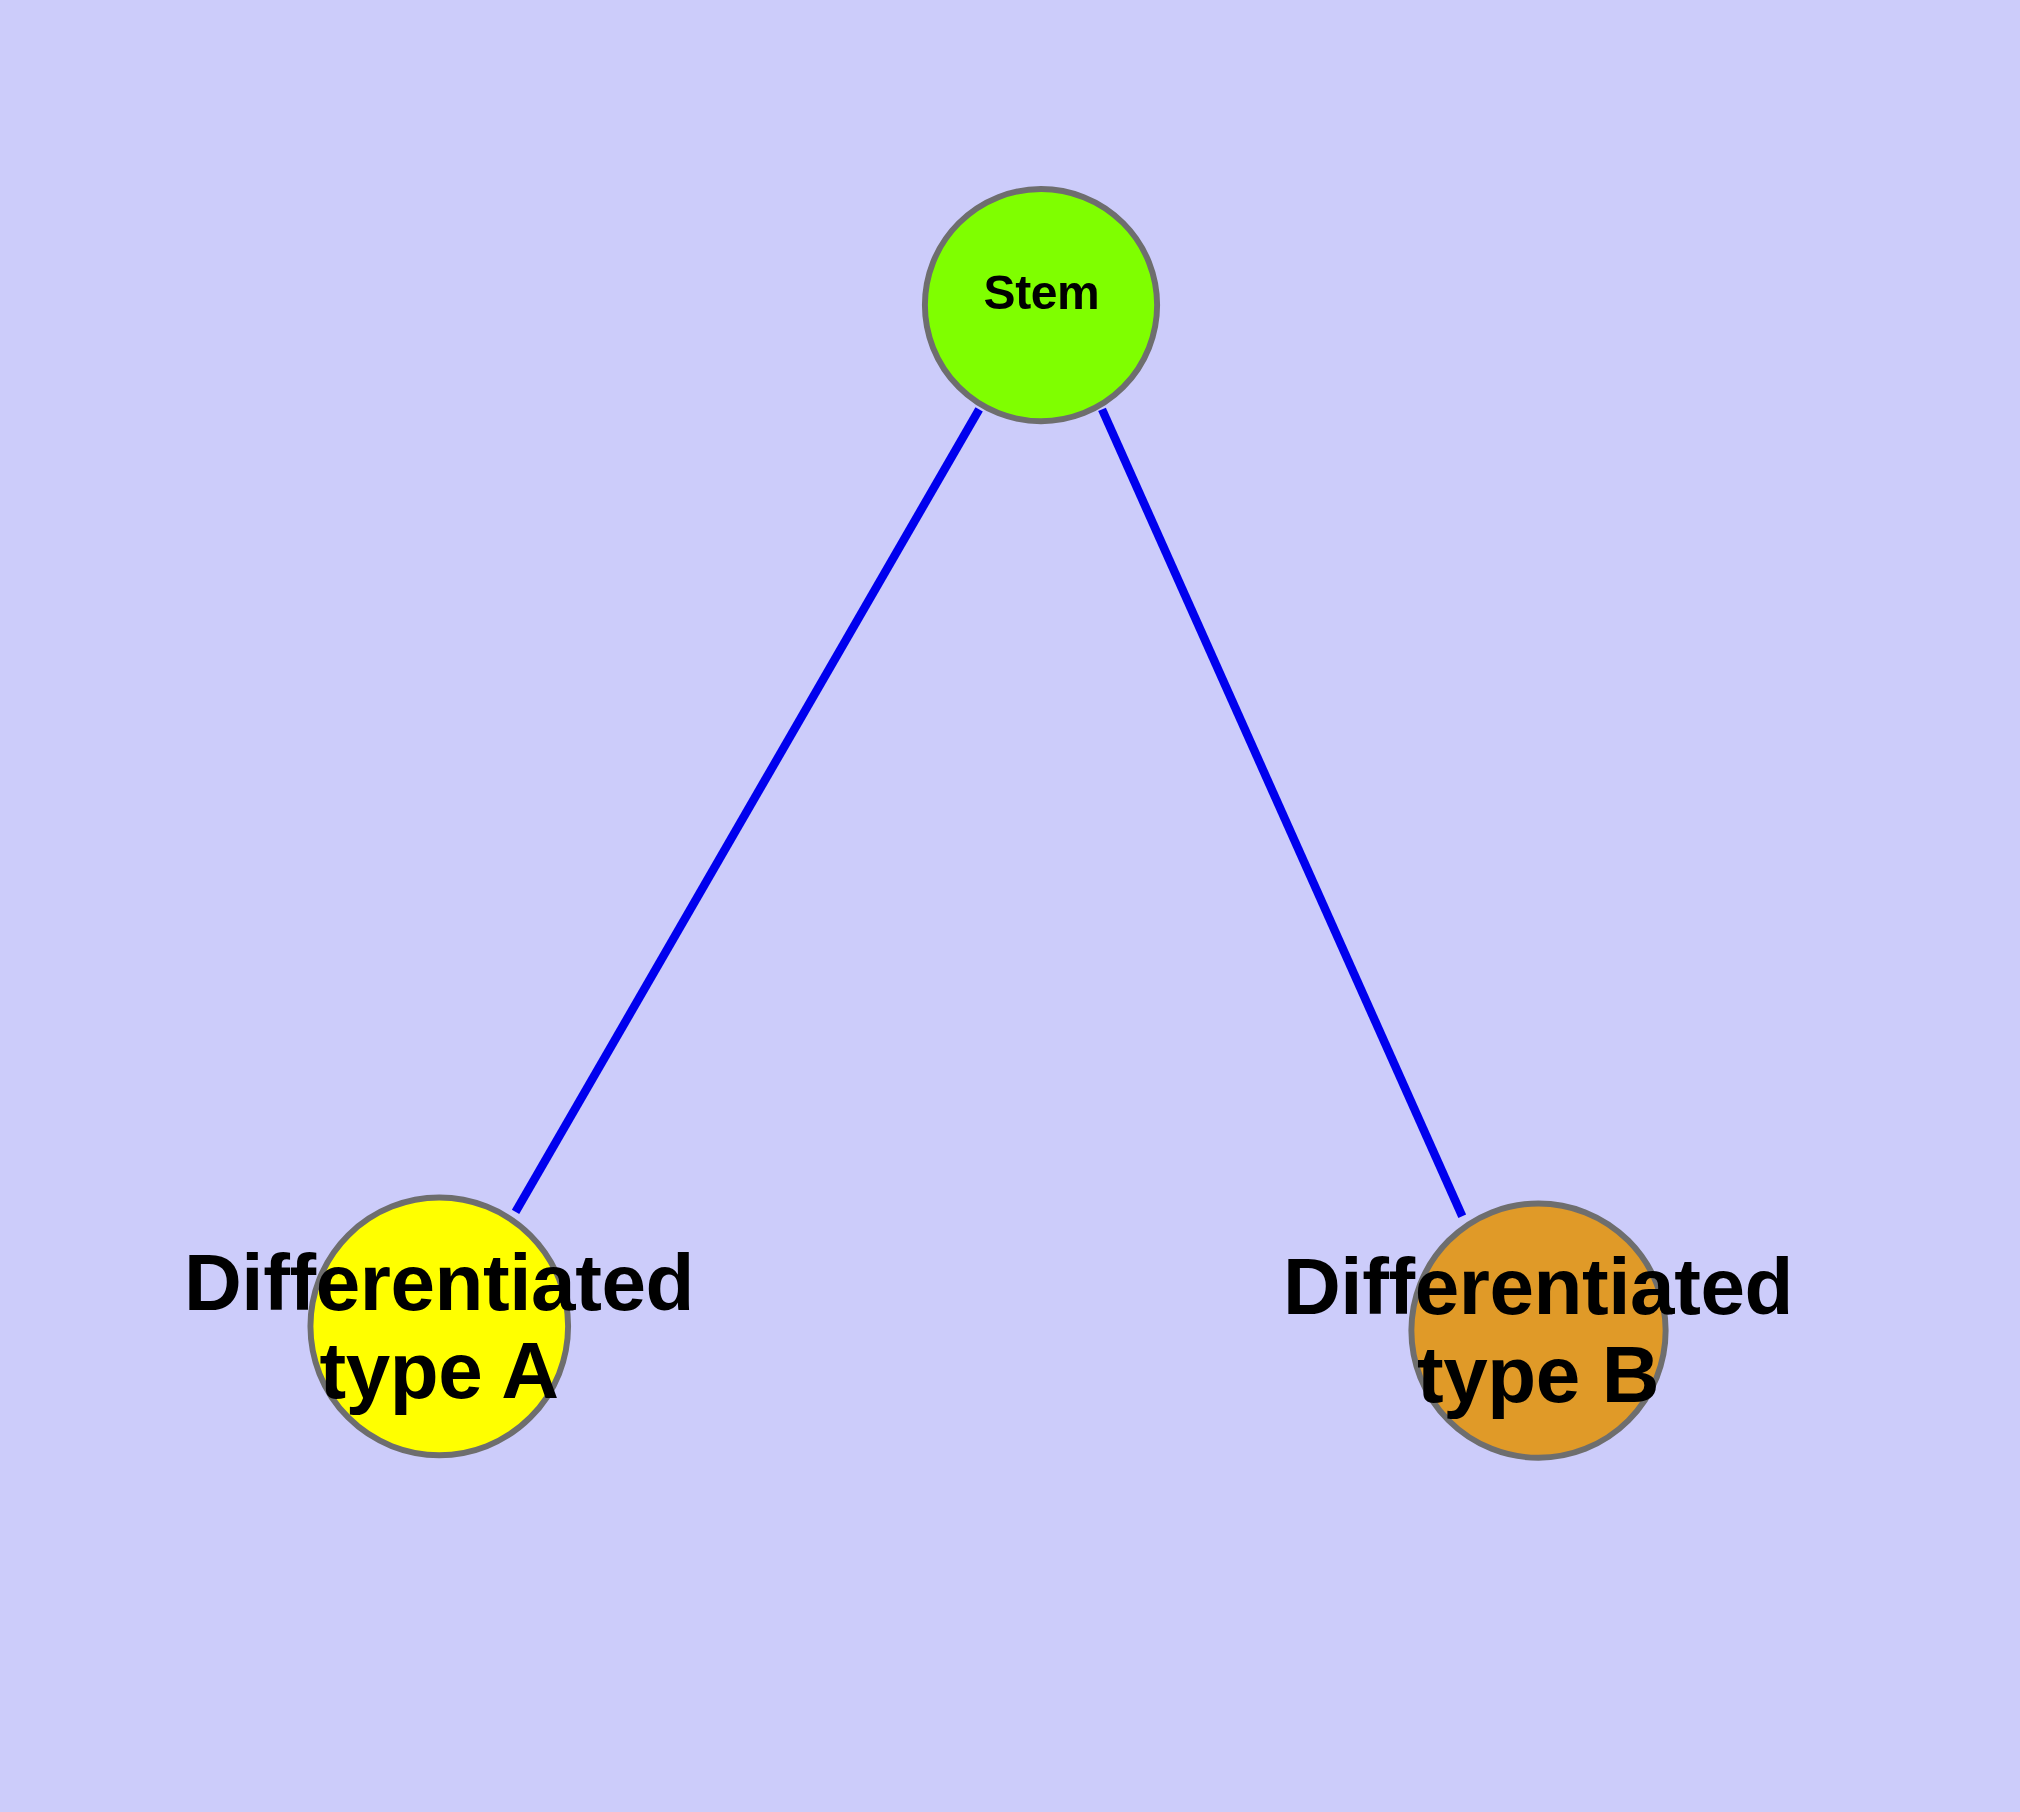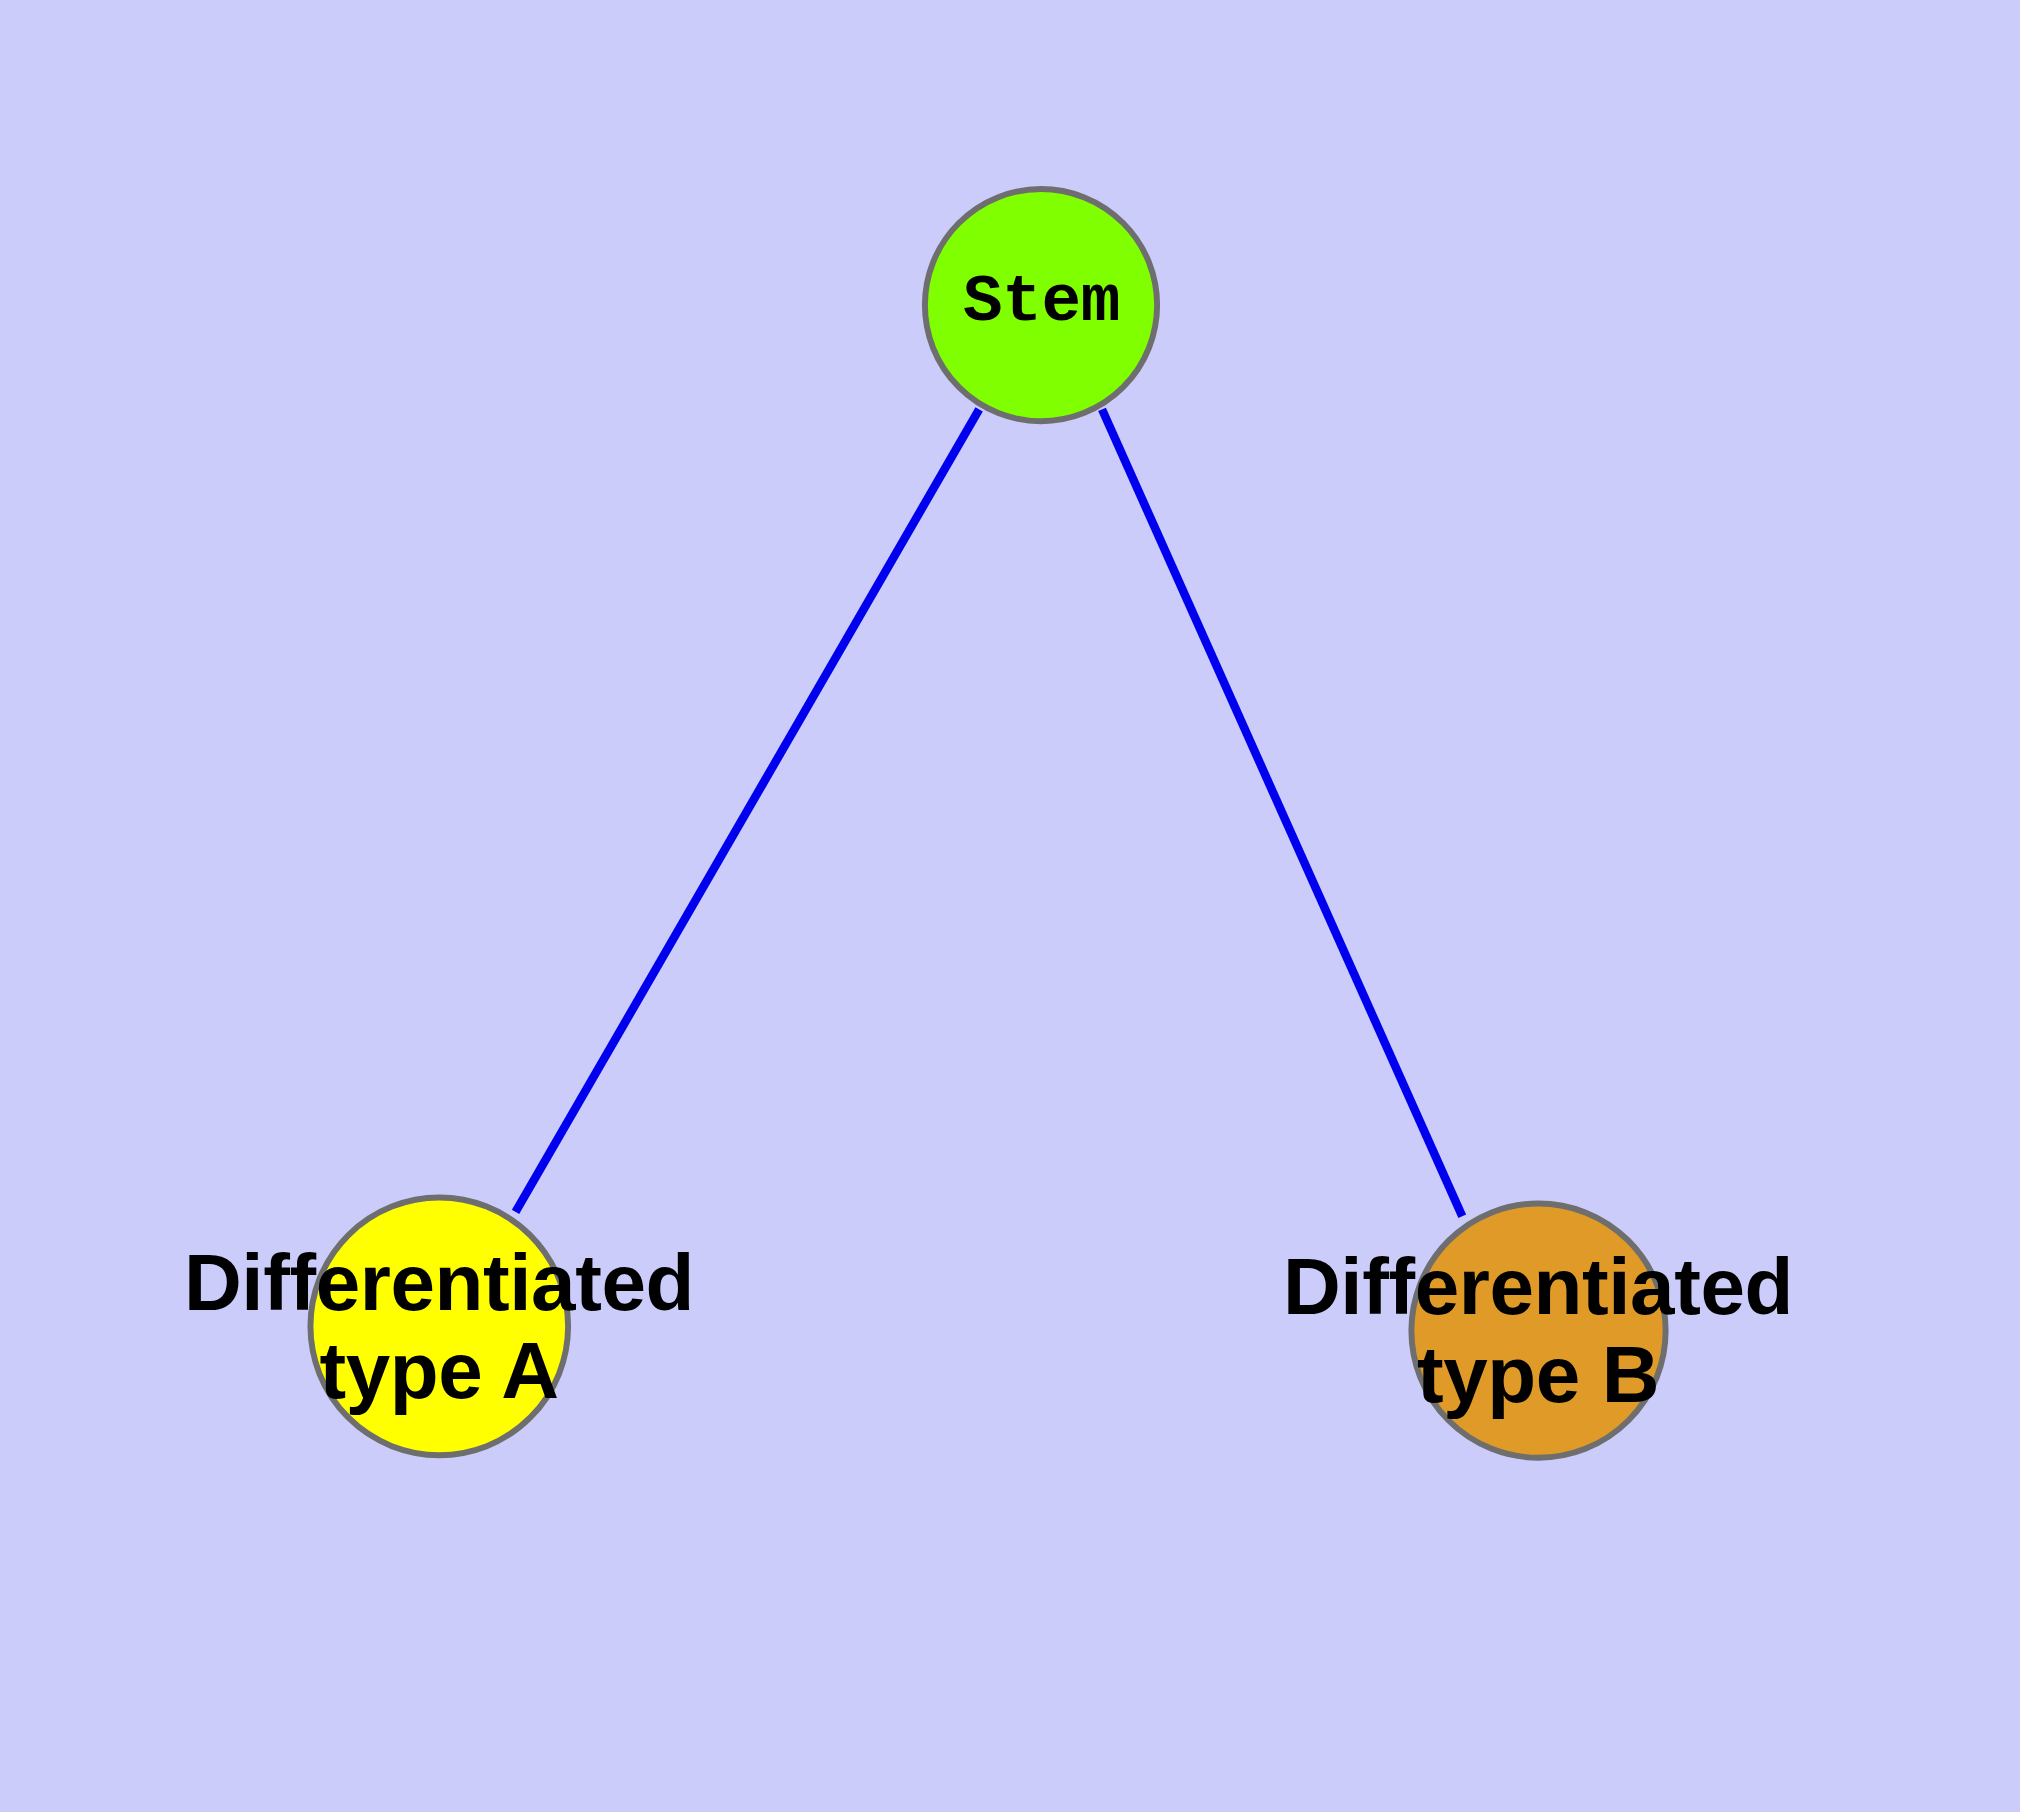--- a/index.html
+++ b/index.html
@@ -34,25 +34,24 @@
     position: absolute;
     color: #000000;
     font-weight: bold;
     text-align: center;
     line-height: 1.10;
     white-space: pre;
     letter-spacing: -0.4px;
     pointer-events: none;
   }
   #label-stem {
-    font-size: 66px;
+    font-size: 48px;
     left: 787px;
     top: 259px;
     width: 509px;
-    font-family: Liberation Mono, monospace;
   }
   #label-type-a {
     font-size: 80px;
     left: 100px;
     top: 1244px;
     width: 678px;
   }
   #label-type-b {
     font-size: 80px;
     left: 1199px;

